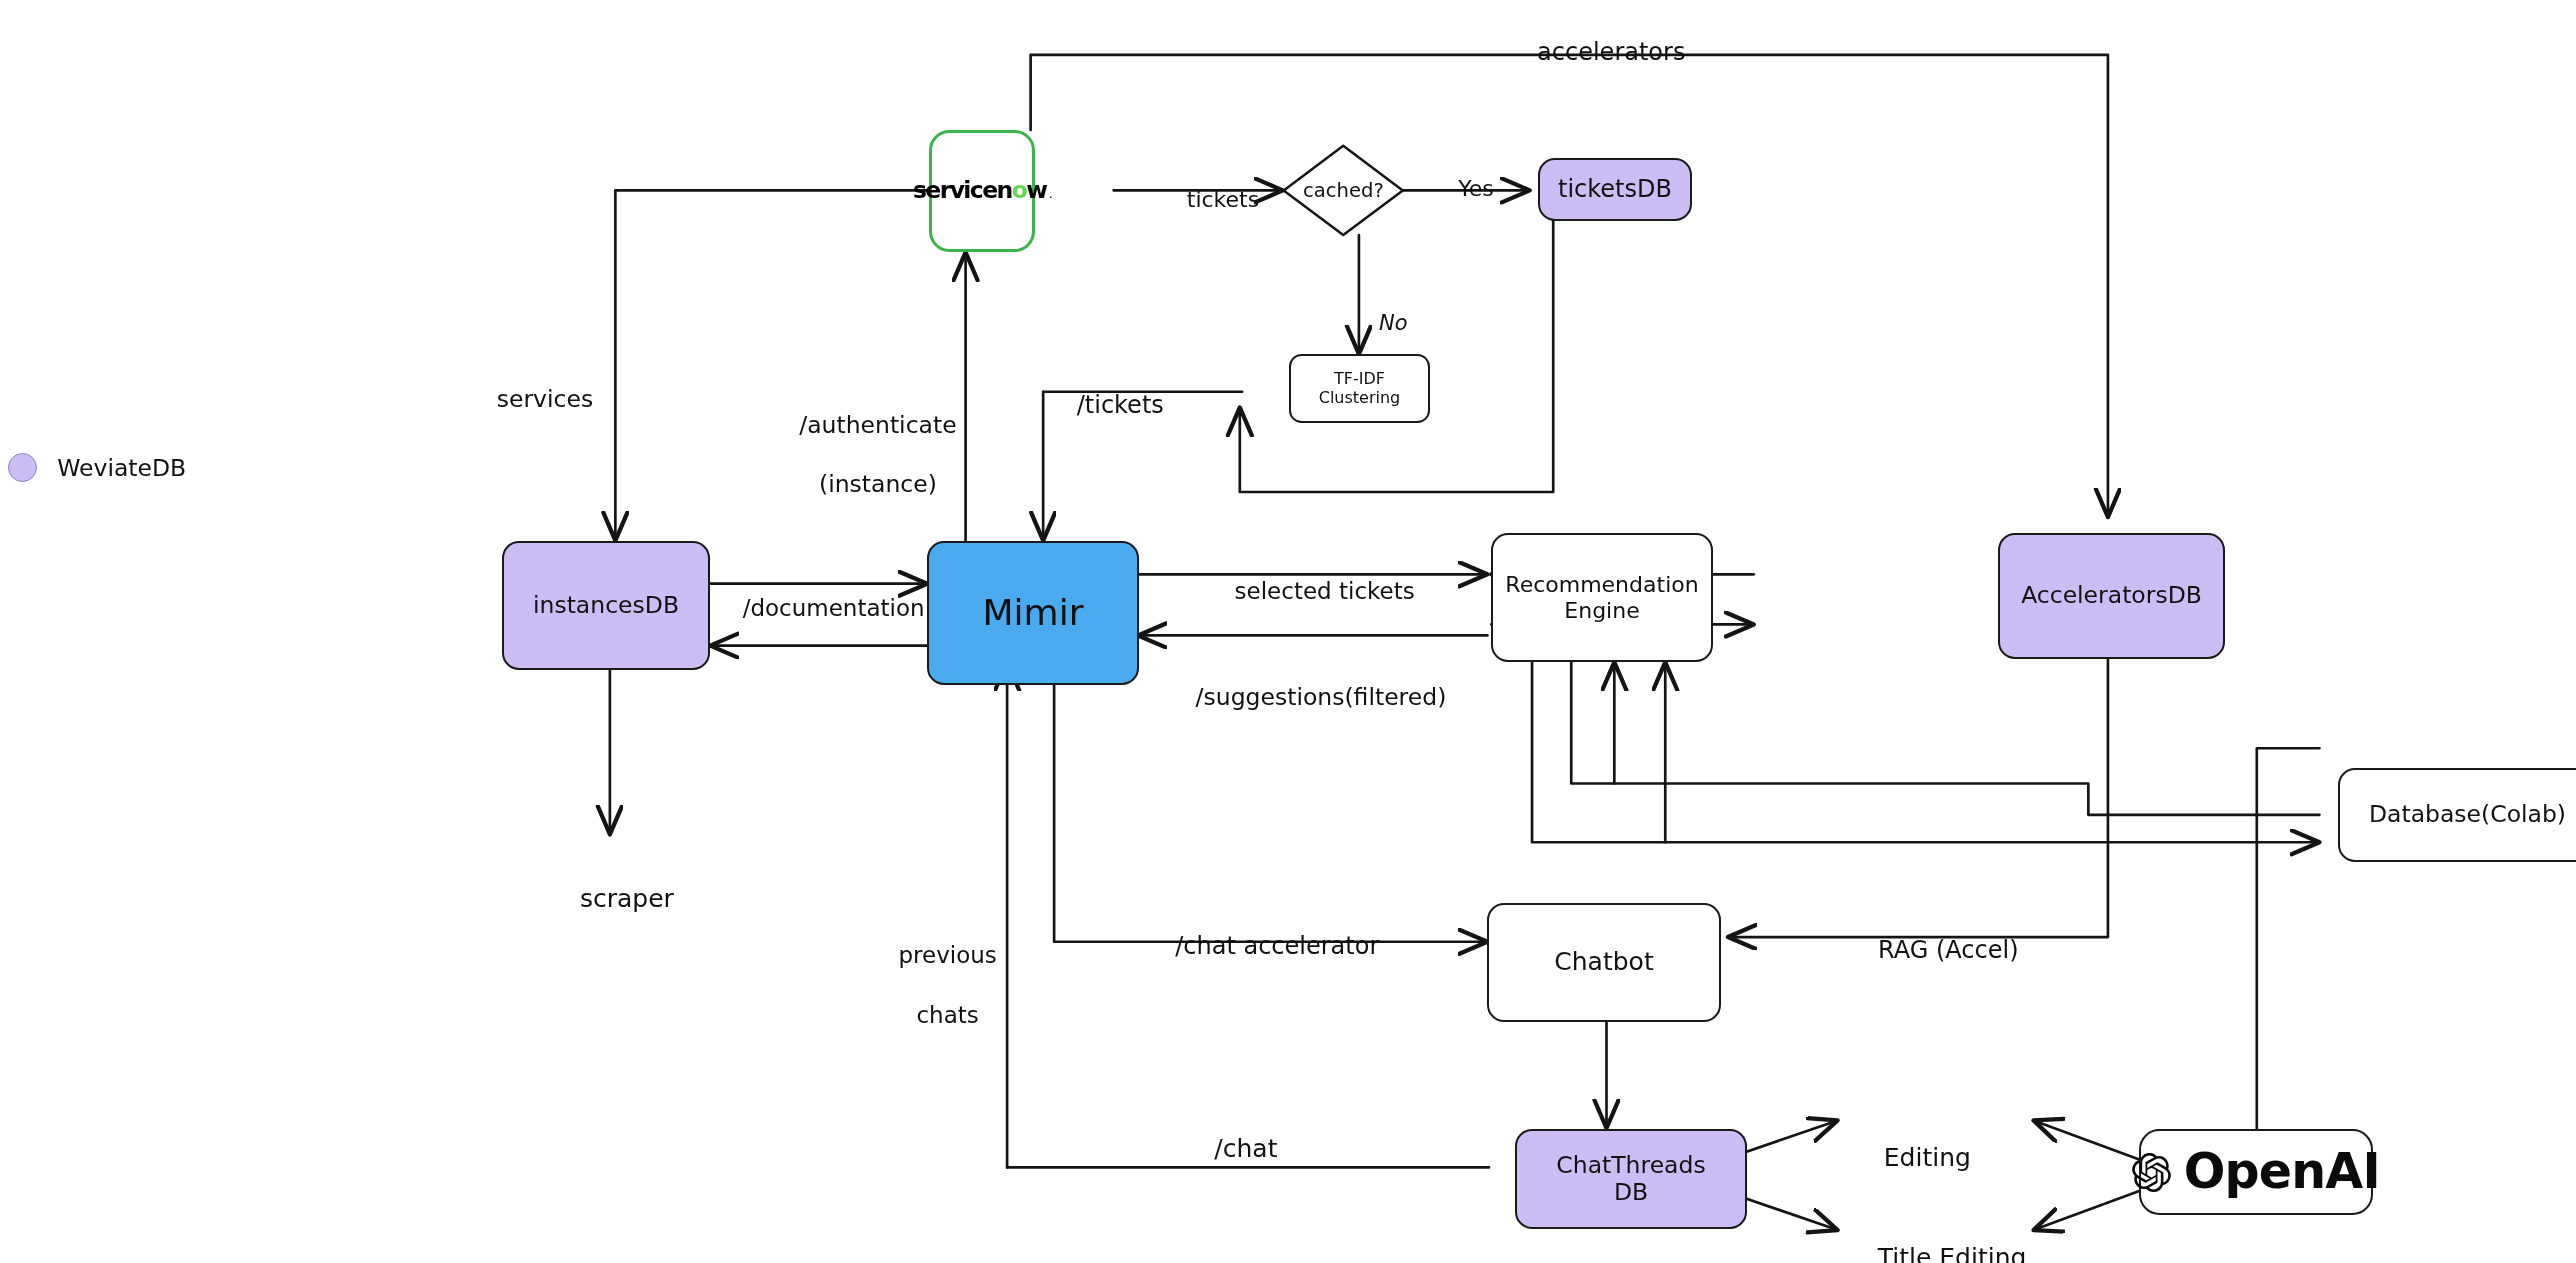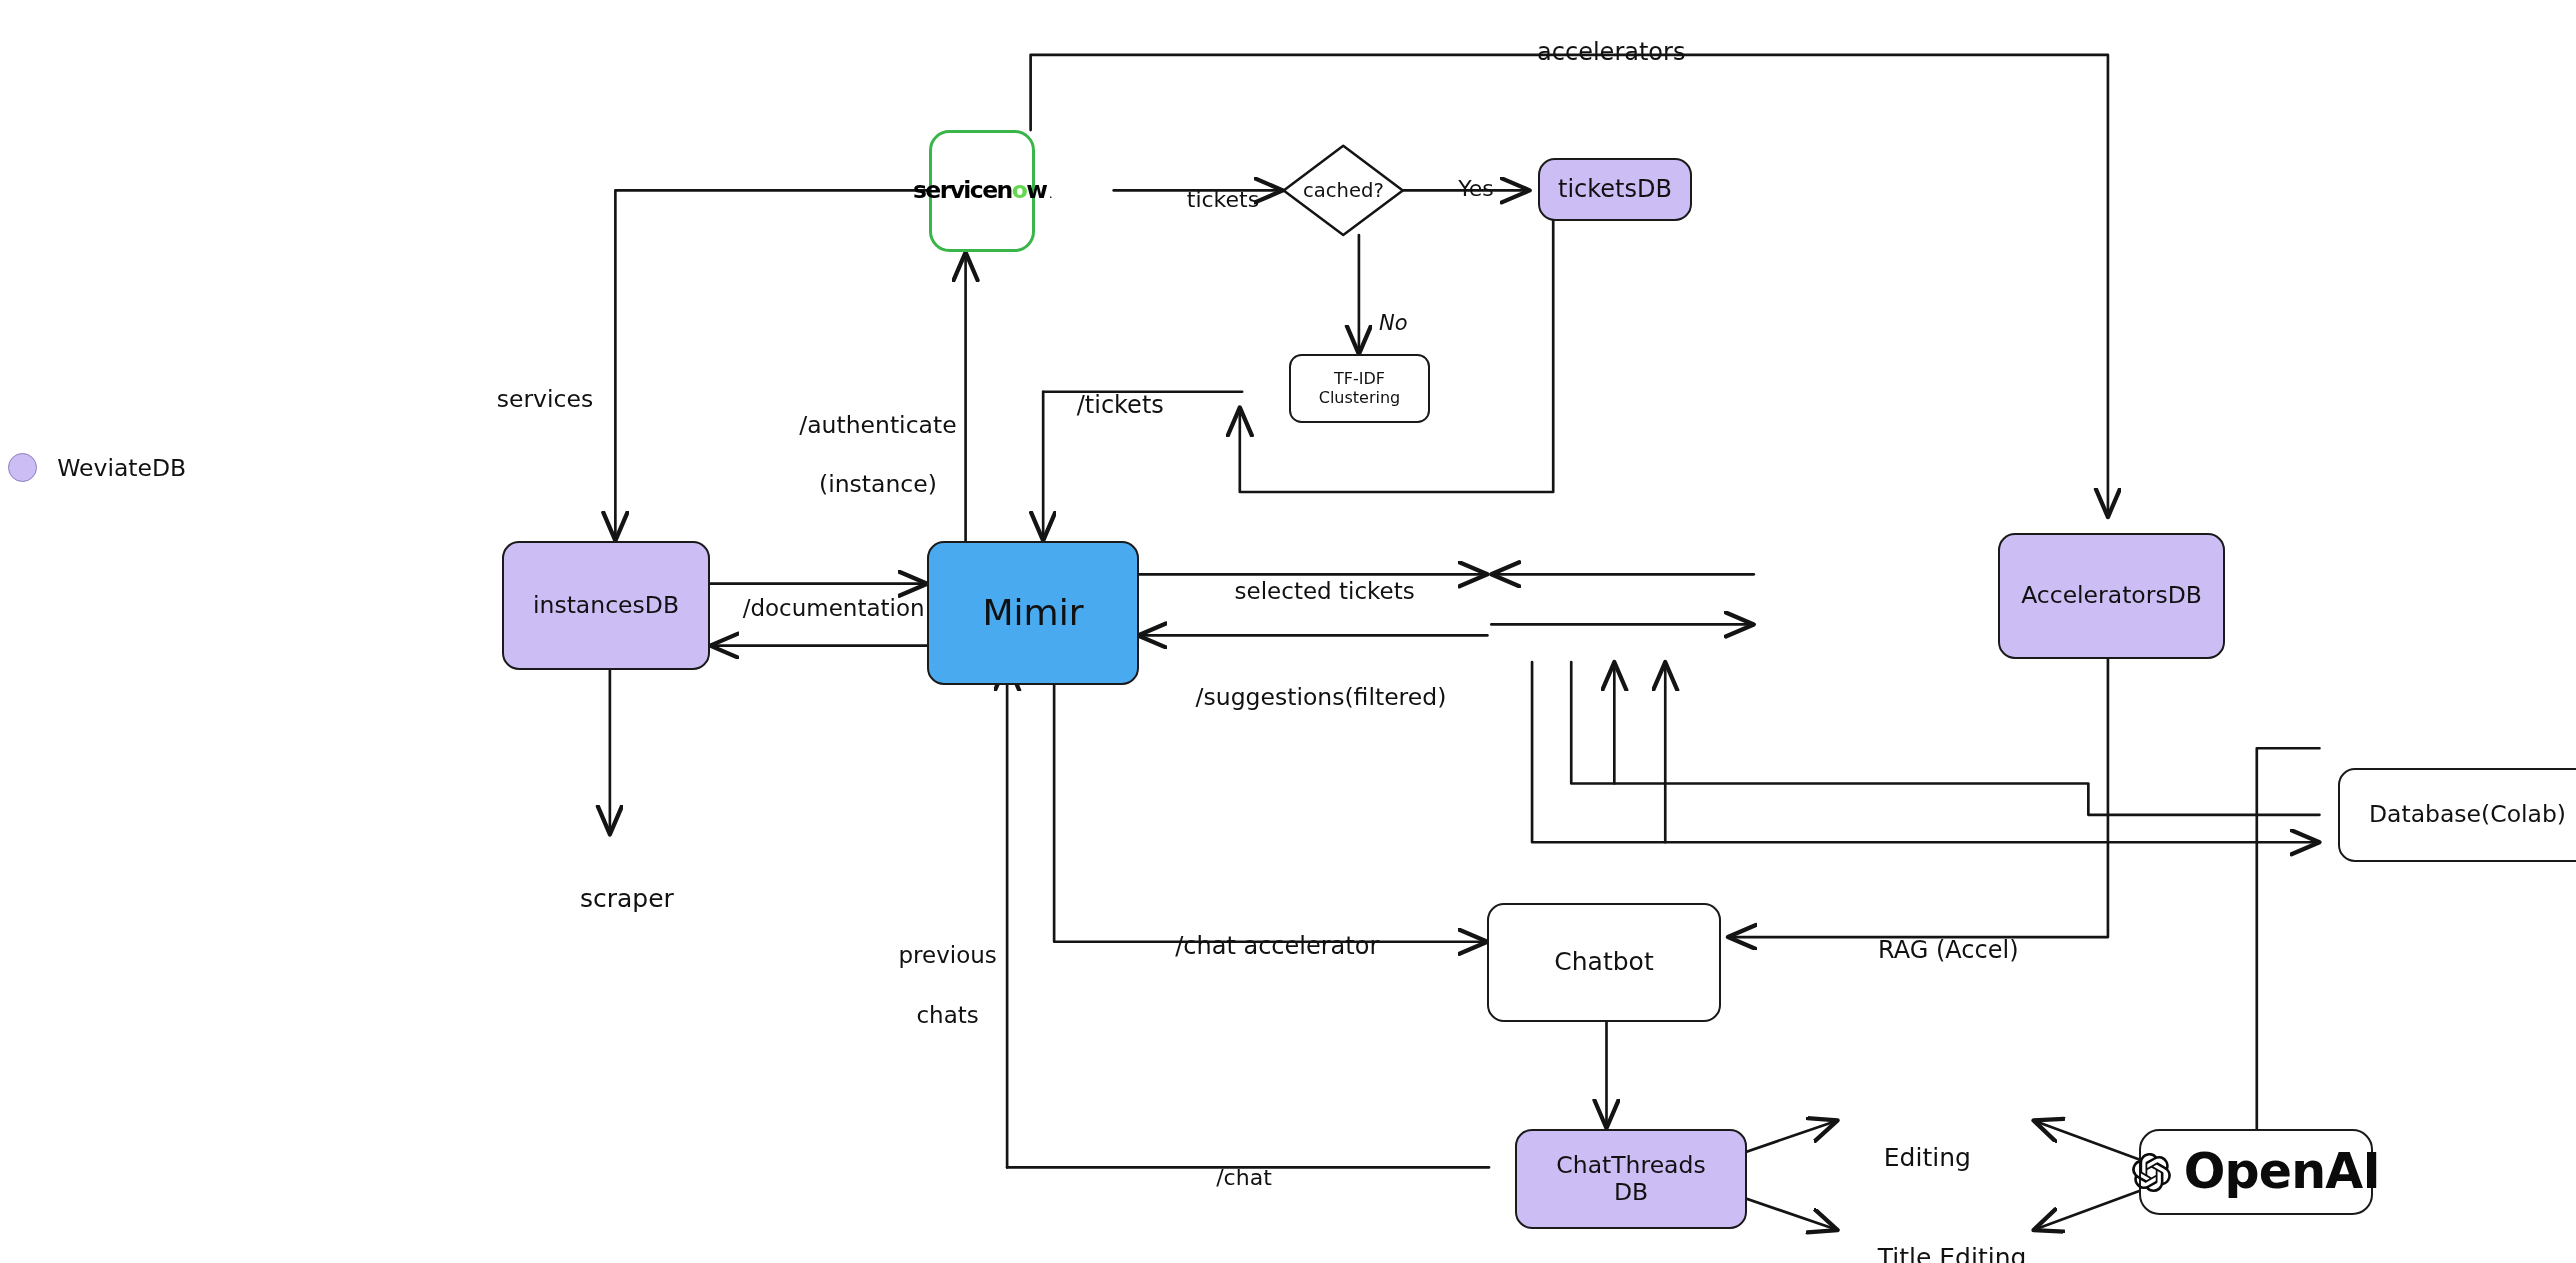--- a/index.html
+++ b/index.html
@@ -136,20 +136,24 @@
   </div>
 
   <div class="node purple" style="left:502px;top:541px;width:208px;height:129px;font-size:23.5px;">
     <span>instancesDB</span>
   </div>
 
   <div class="node blue" style="left:927px;top:541px;width:212px;height:144px;font-size:36px;">
     <span>Mimir</span>
   </div>
 
+  <div class="node" style="left:1491px;top:533px;width:222px;height:129px;font-size:22px;flex-direction:column;">
+    <span>Recommendation</span>
+    <span>Engine</span>
+  </div>
 
   <div class="node purple" style="left:1998px;top:533px;width:227px;height:126px;font-size:23.5px;">
     <span>AcceleratorsDB</span>
   </div>
 
   <div class="node" style="left:2338px;top:768px;width:259px;height:94px;font-size:23.5px;">
     <span>Database(Colab)</span>
   </div>
 
   <div class="node" style="left:1487px;top:903px;width:234px;height:119px;font-size:25px;">
@@ -229,18 +233,18 @@
   </div>
 
   <div class="lbl c" style="left:1262px;top:903px;font-size:24px;">
     <span>/chat accelerator</span>
   </div>
 
   <div class="lbl c" style="left:1933px;top:907px;font-size:24px;">
     <span>RAG (Accel)</span>
   </div>
 
-  <div class="lbl c" style="left:1230px;top:1139px;font-size:22px;">
+  <div class="lbl c" style="left:1230px;top:1104px;font-size:25px;">
     <span>/chat</span>
   </div>
 
 </div>
 
 
 </body></html>

